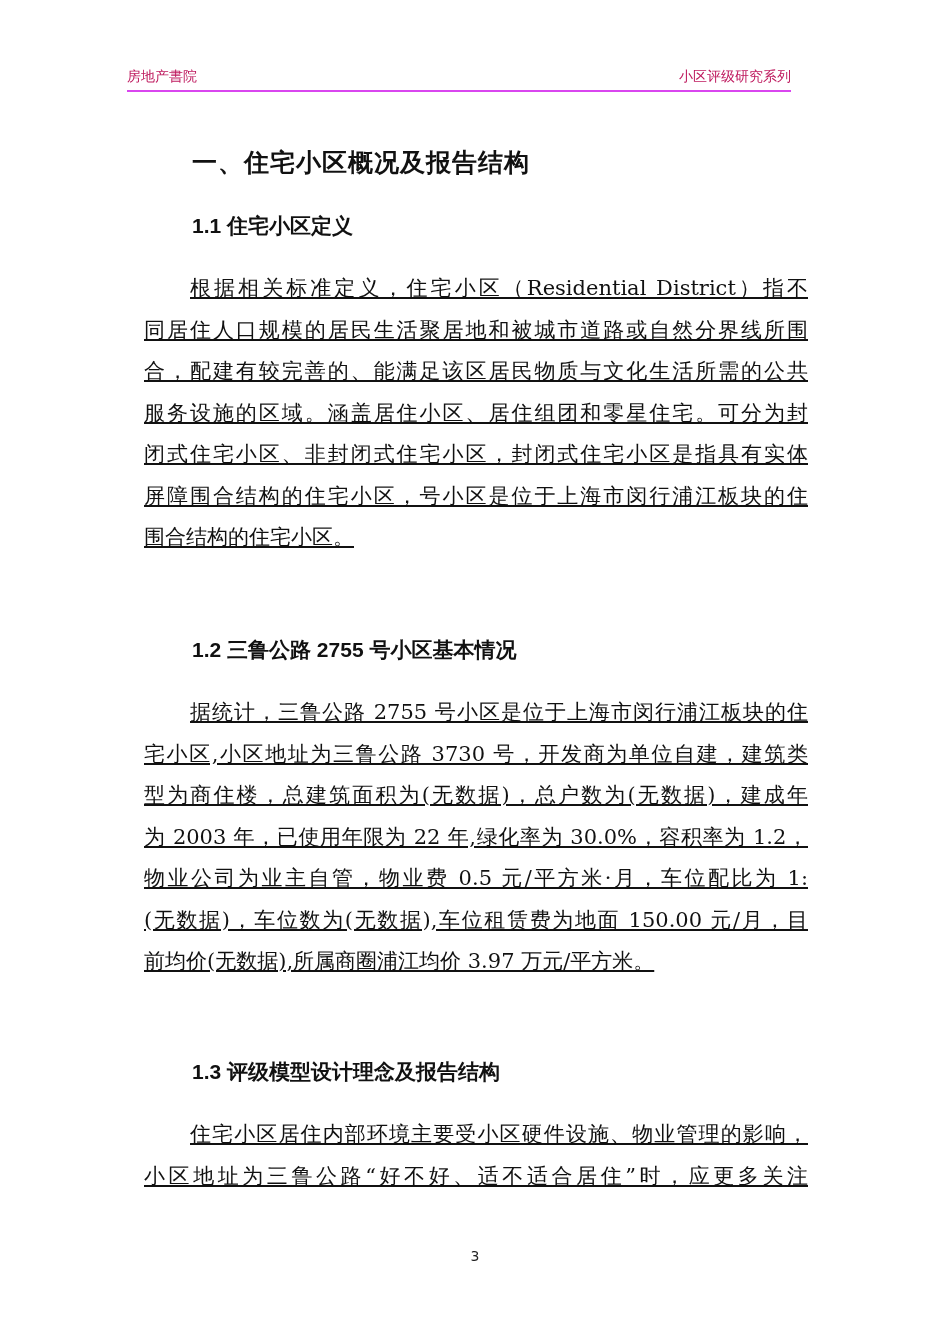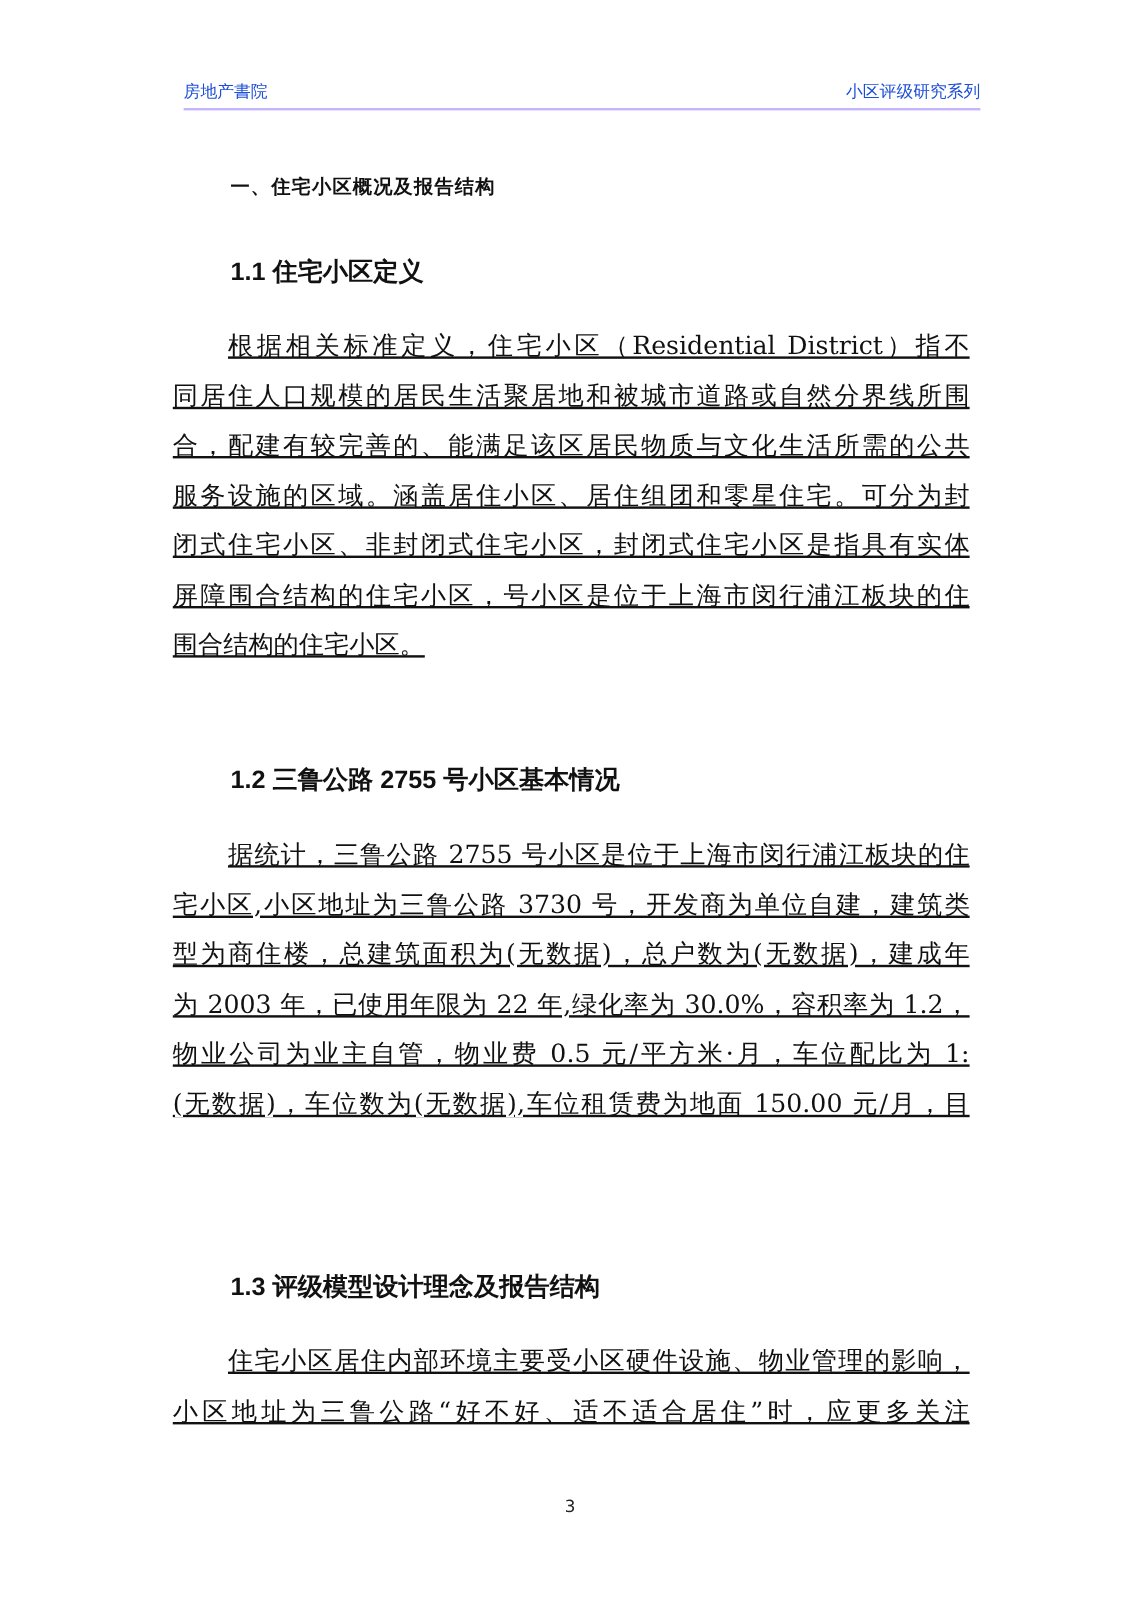--- a/index.html
+++ b/index.html
@@ -1,23 +1,23 @@
 <!DOCTYPE html>
 <html><head>
 <meta charset="utf-8">
 <style>
   html, body { margin:0; padding:0; background:#ffffff; }
   body { width:950px; height:1344px; position:relative; overflow:hidden;
          font-family:"DejaVu Serif","Liberation Serif",serif; color:#111; }
-  .header { position:absolute; left:153px; top:66px; width:664px; height:24px;
-            border-bottom:2px solid #c4b5fd; font-family:"DejaVu Sans","Liberation Sans",sans-serif;
-            font-size:14px; color:#1d4ed8; }
+  .header { position:absolute; left:127px; top:66px; width:664px; height:24px;
+            border-bottom:2px solid #d946ef; font-family:"DejaVu Sans","Liberation Sans",sans-serif;
+            font-size:14px; color:#be185d; }
   .header .left { position:absolute; left:0; top:2px; }
   .header .right { position:absolute; right:0; top:2px; }
-  .h1 { position:absolute; left:192px; top:146px; font-size:16px; font-weight:bold;
+  .h1 { position:absolute; left:192px; top:146px; font-size:25px; font-weight:bold;
         font-family:Liberation Sans, sans-serif; letter-spacing:1px; }
   .h2 { position:absolute; left:192px; font-size:21px; font-weight:bold;
         font-family:Liberation Sans, sans-serif; }
   .para { position:absolute; left:144px; width:664px; font-size:21px; line-height:41.5px;text-decoration:underline; }
   .para .line { display:block; white-space:nowrap; text-align:justify; text-align-last:justify; height:41.5px; }
   .para .line.last { text-align-last:left; }
   .para .line.indent { padding-left:46px; }
   .pageno { position:absolute; left:0; width:950px; top:1248px; text-align:center;
             font-family:"DejaVu Sans","Liberation Sans",sans-serif; font-size:14px; color:#222; }
 </style>
@@ -43,20 +43,21 @@
 </div>
 
 <div class="h2" style="top:636px;">1.2 三鲁公路 2755 号小区基本情况</div>
 <div class="para" style="top:692px;">
   <span class="line indent">据统计，三鲁公路 2755 号小区是位于上海市闵行浦江板块的住</span>
   <span class="line">宅小区,小区地址为三鲁公路 3730 号，开发商为单位自建，建筑类</span>
   <span class="line">型为商住楼，总建筑面积为(无数据)，总户数为(无数据)，建成年</span>
   <span class="line">为 2003 年，已使用年限为 22 年,绿化率为 30.0%，容积率为 1.2，</span>
   <span class="line">物业公司为业主自管，物业费 0.5 元/平方米·月，车位配比为 1:</span>
   <span class="line">(无数据)，车位数为(无数据),车位租赁费为地面 150.00 元/月，目</span>
+  <span class="line last">前均价(无数据),所属商圈浦江均价 3.97 万元/平方米。</span>
 </div>
 
 <div class="h2" style="top:1058px;">1.3 评级模型设计理念及报告结构</div>
 <div class="para" style="top:1114px;">
   <span class="line indent">住宅小区居住内部环境主要受小区硬件设施、物业管理的影响，</span>
   <span class="line">小区地址为三鲁公路“好不好、适不适合居住”时，应更多关注</span>
 </div>
 
 <div class="pageno">3</div>
 

